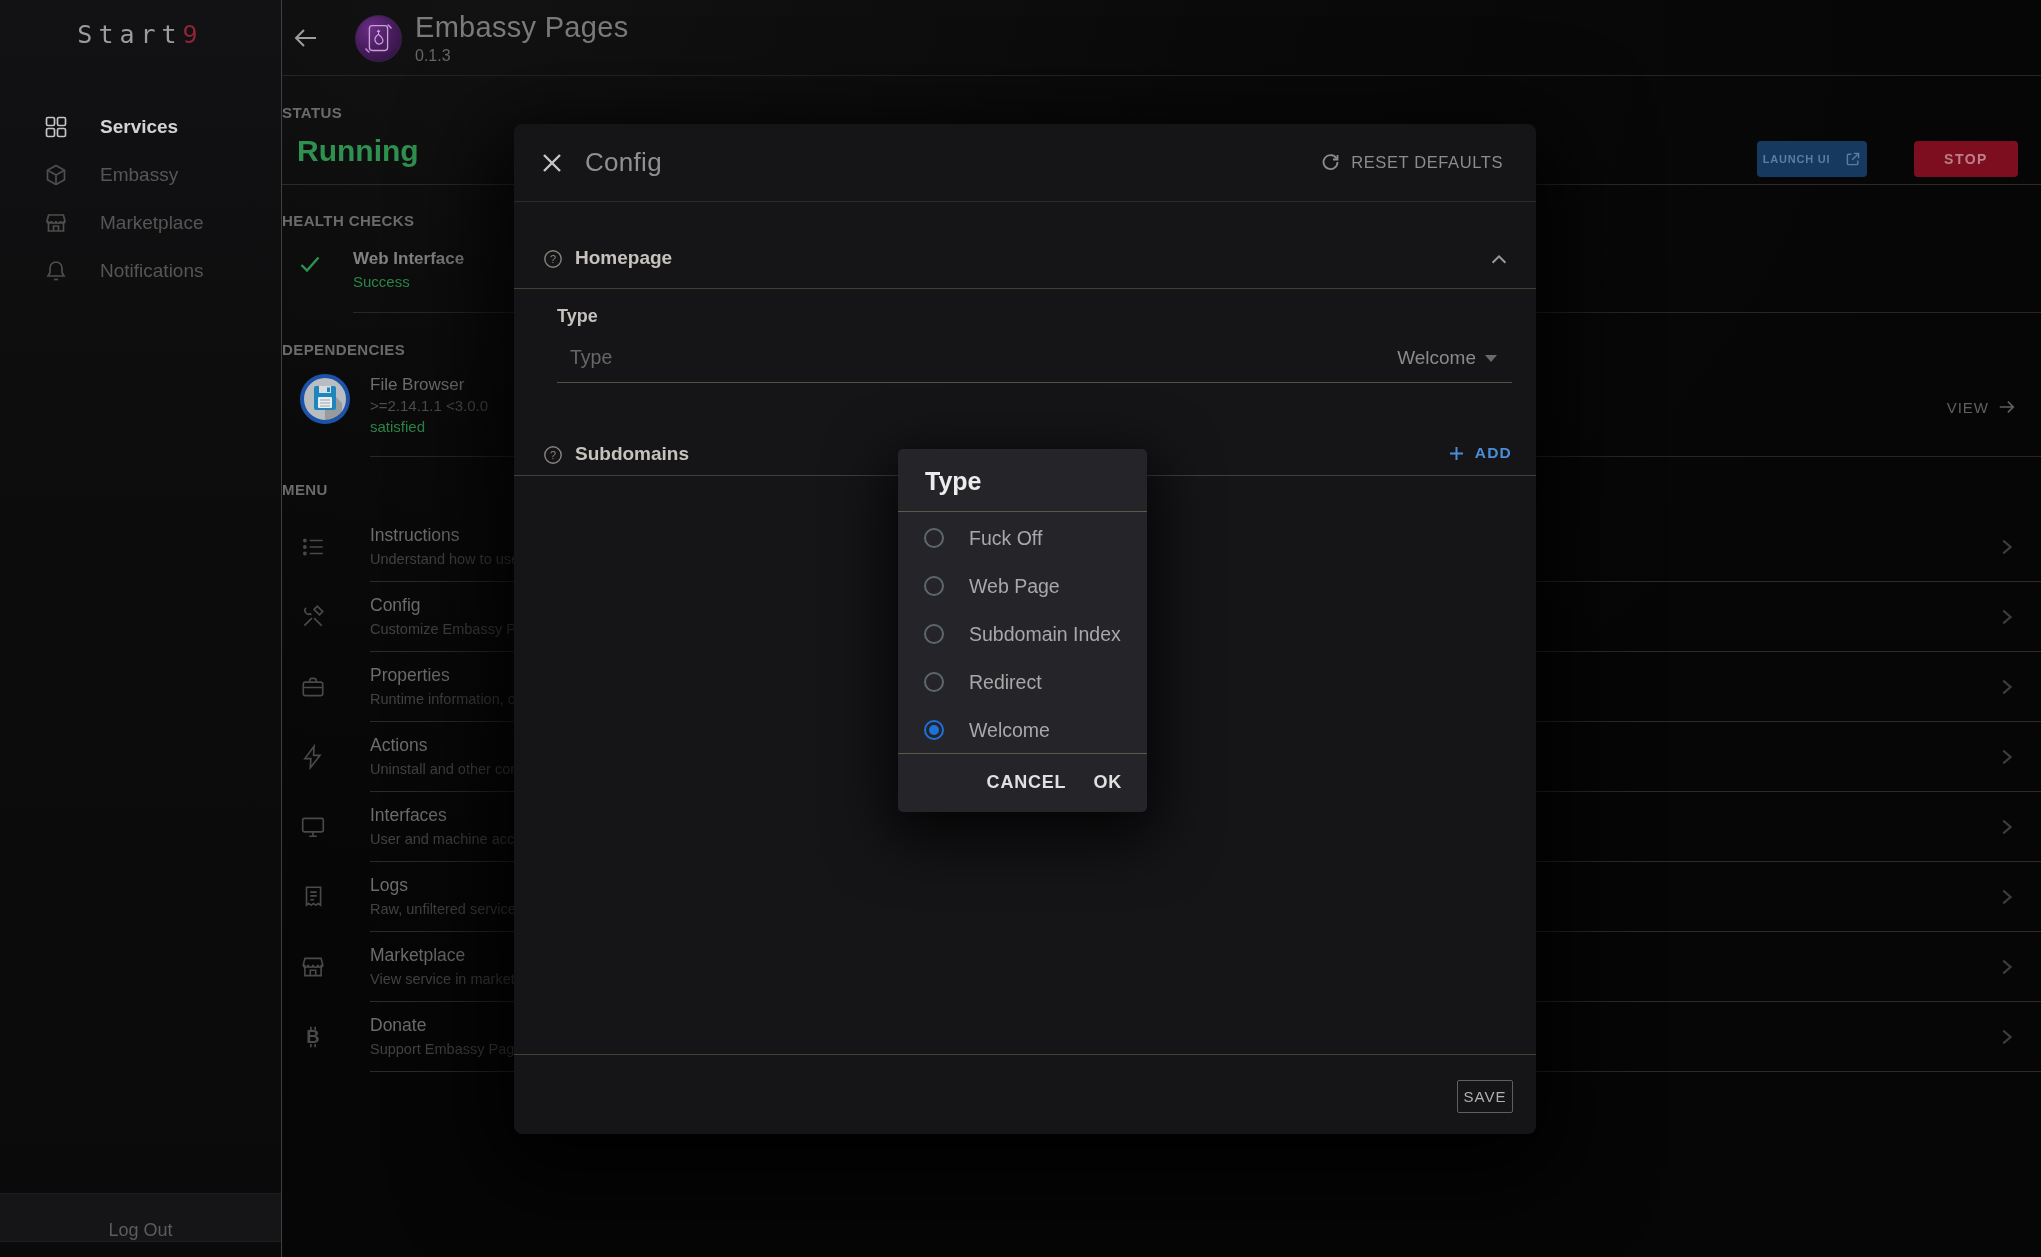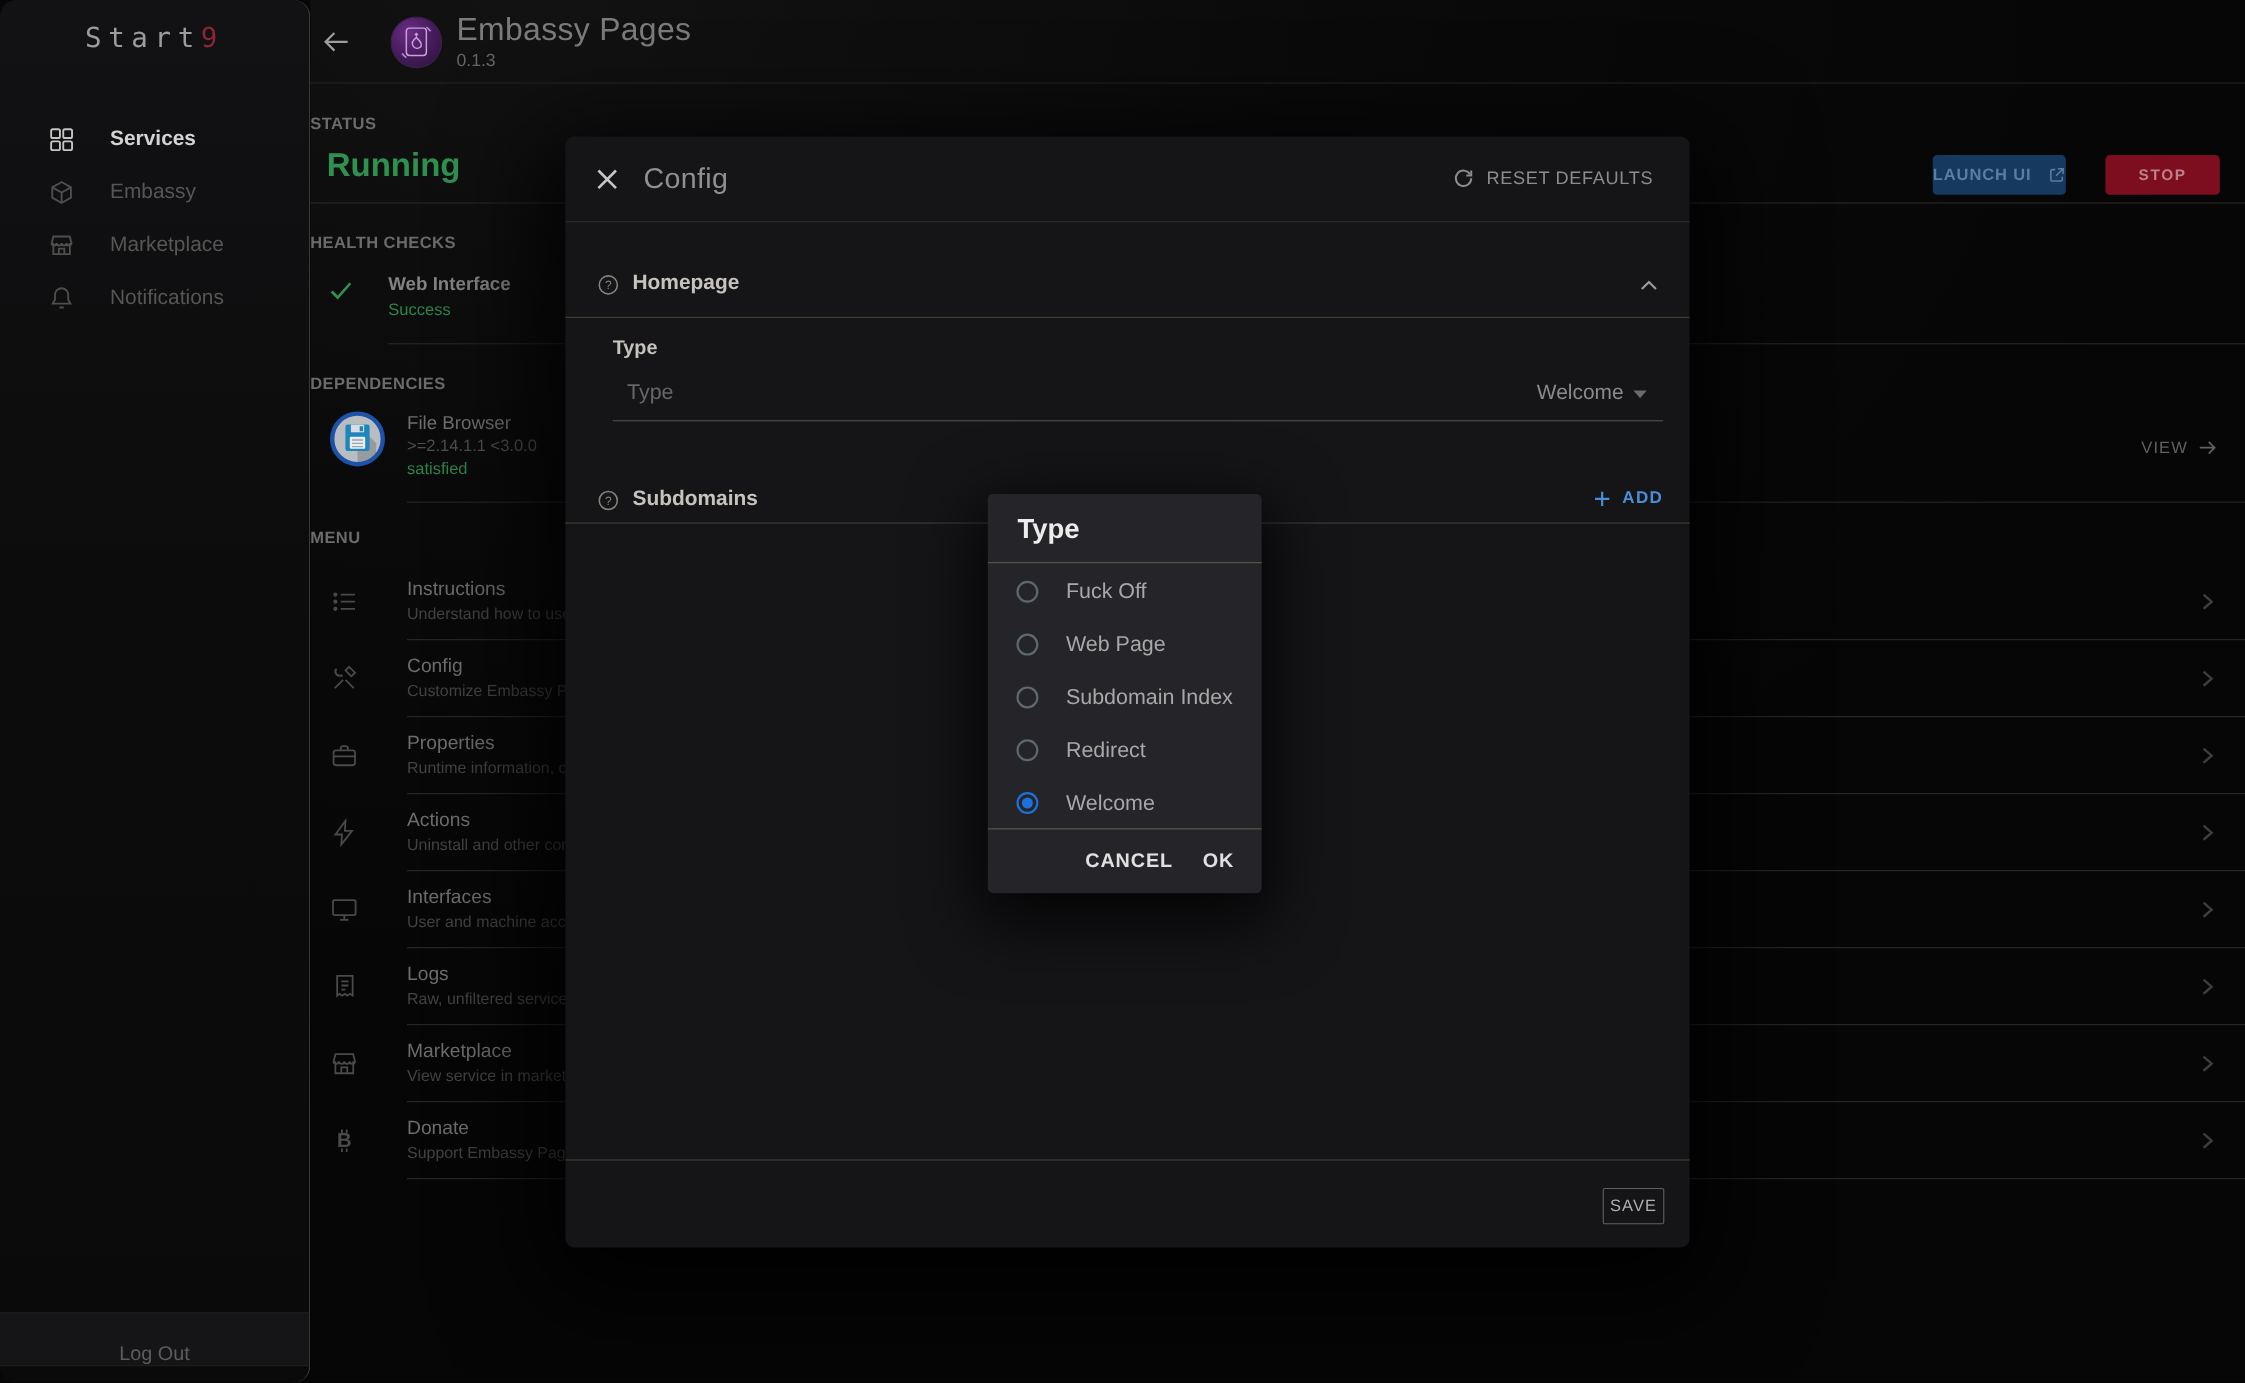--- a/index.html
+++ b/index.html
@@ -3,21 +3,21 @@
 <meta charset="utf-8">
 <style>
   * { margin:0; padding:0; box-sizing:border-box; }
   html,body { background:#000; }
   body { font-family:"Liberation Sans", sans-serif; }
   .app { position:relative; width:2041px; height:1257px; overflow:hidden; background:#060607; }
 
   
   .sidebar { position:absolute; left:0; top:0; bottom:0; width:282px;
     background:linear-gradient(180deg,#121214 0%,#0c0c0d 40%,#0a0a0b 100%);
-    border-right:1px solid #3f3f3f; z-index:1;border-radius:15px; }
+    border-right:1px solid #3f3f3f; z-index:1; }
   .logo { position:absolute; top:20px; left:0; right:0; text-align:center;
     font-family:"DejaVu Sans Mono", monospace; font-size:25px; letter-spacing:6px; color:#9c9c9c; }
   .logo .nine { color:#8e2438; }
   .nav { position:absolute; top:103px; left:0; right:0; }
   .nav-item { height:48px; display:flex; align-items:center; padding-left:44px; gap:32px;
     color:#565656; font-size:19px; cursor:pointer; }
   .nav-item svg { width:24px; height:24px; stroke:#4e4e4e; fill:none; stroke-width:1.7; flex:0 0 auto; }
   .nav-item.active { color:#d3d3d3; font-weight:bold; }
   .nav-item.active svg { stroke:#c4c4c4; }
   .logout { position:absolute; bottom:15px; left:0; right:0; height:49px; background:#151517;
@@ -30,23 +30,23 @@
   .header-bar { position:absolute; top:0; left:0; right:0; height:76px; border-bottom:1px solid #242422; }
   .back-btn { position:absolute; left:10px; top:24px; width:28px; height:28px; cursor:pointer; }
   .back-btn svg { width:28px; height:28px; stroke:#9e9e9e; stroke-width:2; fill:none; }
   .app-icon { position:absolute; left:73px; top:15px; width:47px; height:47px; border-radius:50%;
     background:radial-gradient(circle at 35% 30%, #6b2d85 0%, #4a1d61 45%, #2a1038 100%);
     border:1px solid #3a2347; }
   .app-icon svg { position:absolute; inset:0; }
   .svc-title { position:absolute; left:133px; top:11px; font-size:29px; color:#7b7b7b; letter-spacing:.3px; }
   .svc-version { position:absolute; left:133px; top:47px; font-size:16px; color:#666; }
 
-  .launch-btn { position:absolute; top:141px; left:1475px; width:121px; height:36px; background:#163a5f;
+  .launch-btn { position:absolute; top:141px; left:1475px; width:110px; height:36px; background:#163a5f;
     border-radius:4px; display:flex; align-items:center; justify-content:center; gap:15px;
-    color:#5a7ea0; font-size:15px; font-weight:bold; letter-spacing:.8px; cursor:pointer; }
+    color:#5a7ea0; font-size:11px; font-weight:bold; letter-spacing:.8px; cursor:pointer; }
   .launch-btn svg { width:16px; height:16px; stroke:#5a7ea0; fill:none; stroke-width:1.8; }
   .stop-btn { position:absolute; top:141px; left:1632px; width:104px; height:36px; background:#7d0e1f;
     border-radius:4px; display:flex; align-items:center; justify-content:center;
     color:#bd8089; font-size:14px; font-weight:bold; letter-spacing:1.5px; cursor:pointer; }
 
   .sec-heading { position:absolute; left:0; font-size:15px; font-weight:bold; color:#6b6b6b; letter-spacing:.4px; }
   .status-value { position:absolute; left:15px; top:134px; font-size:30px; font-weight:600; color:#2f9150; }
   .divider-full { position:absolute; left:0; right:0; height:1px; background:#2e2925; }
   .divider-inset { position:absolute; right:0; height:1px; background:#2a2622; }
 

